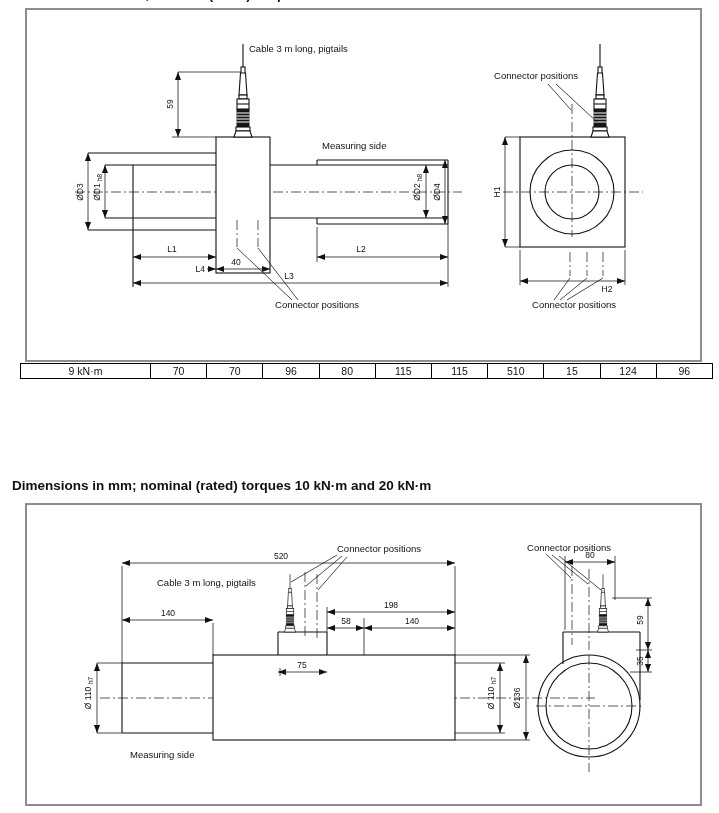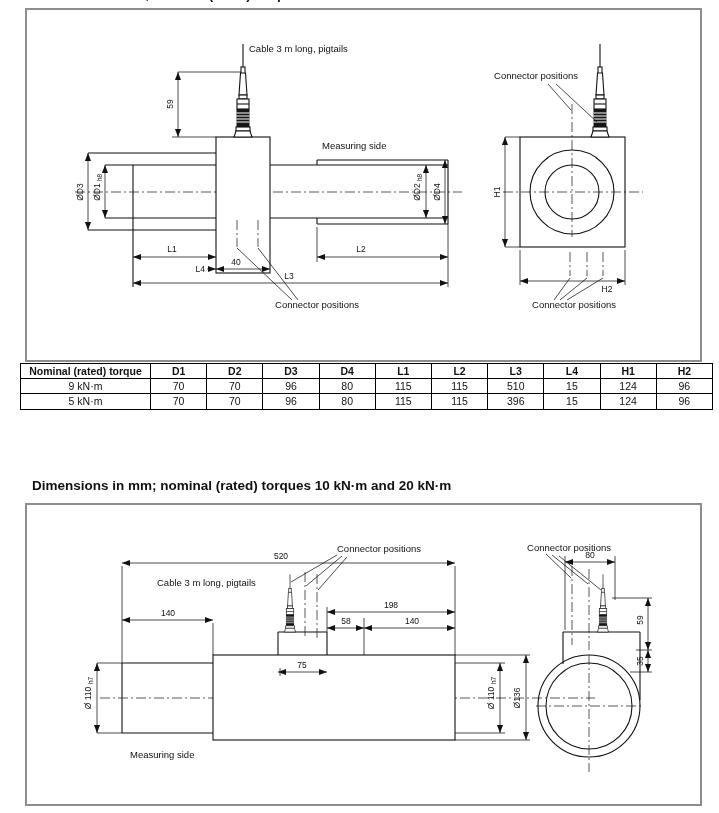--- a/index.html
+++ b/index.html
@@ -15,21 +15,21 @@
   .cl{stroke:#111;stroke-width:0.7;fill:none;stroke-dasharray:10 3 2 3;}
   svg text{font-family:"Liberation Sans",sans-serif;fill:#111;}
   .t9{font-size:9.5px;}
   .t8{font-size:8.5px;}
   .t6{font-size:6.5px;}
   .wh{fill:#fff;}
   #dimtable{position:absolute;left:20px;top:363px;width:693px;border-collapse:collapse;table-layout:fixed;}
   #dimtable th,#dimtable td{border:1.4px solid #000;height:14.2px;padding:0;font-size:10.5px;text-align:center;vertical-align:middle;line-height:1;}
   #dimtable th{font-weight:bold;}
   #dimtable .c0{width:130px;}
-  .sec-head{position:absolute;left:32px;top:478px;font-weight:bold;font-size:13.5px;white-space:nowrap;}
+  .sec-head{position:absolute;left:12px;top:478px;font-weight:bold;font-size:13.5px;white-space:nowrap;}
 </style>
 </head>
 <body>
 
 <div class="clip-head">
   <span>Dimensions in mm; nominal (rated) torques 100 N·m to 5 kN·m</span>
 </div>
 
 <div id="frame1" class="frame">
 <svg viewBox="27 10 673 350">
@@ -173,55 +173,29 @@
       <col>
       <col>
       <col>
       <col>
       <col>
       <col>
       <col>
       <col>
     </colgroup>
   <tbody>
-      <tr>
-    <th>Nominal (rated) torque</th>
-    <th>D1</th>
-    <th>D2</th>
-    <th>D3</th>
-    <th>D4</th>
-    <th>L1</th>
-    <th>L2</th>
-    <th>L3</th>
-    <th>L4</th>
-    <th>H1</th>
-    <th>H2</th>
-  </tr>
   <tr>
     <td>9 kN·m</td>
     <td>70</td>
     <td>70</td>
     <td>96</td>
     <td>80</td>
     <td>115</td>
     <td>115</td>
     <td>510</td>
-    <td>15</td>
-    <td>124</td>
-    <td>96</td>
-  </tr>
-  <tr>
-    <td>5 kN·m</td>
-    <td>70</td>
-    <td>70</td>
-    <td>96</td>
-    <td>80</td>
-    <td>115</td>
-    <td>115</td>
-    <td>396</td>
     <td>15</td>
     <td>124</td>
     <td>96</td>
   </tr>
 </tbody>
   </table>
 
 <div class="sec-head">Dimensions in mm; nominal (rated) torques 10 kN·m and 20 kN·m</div>
 
 <div id="frame2" class="frame">

